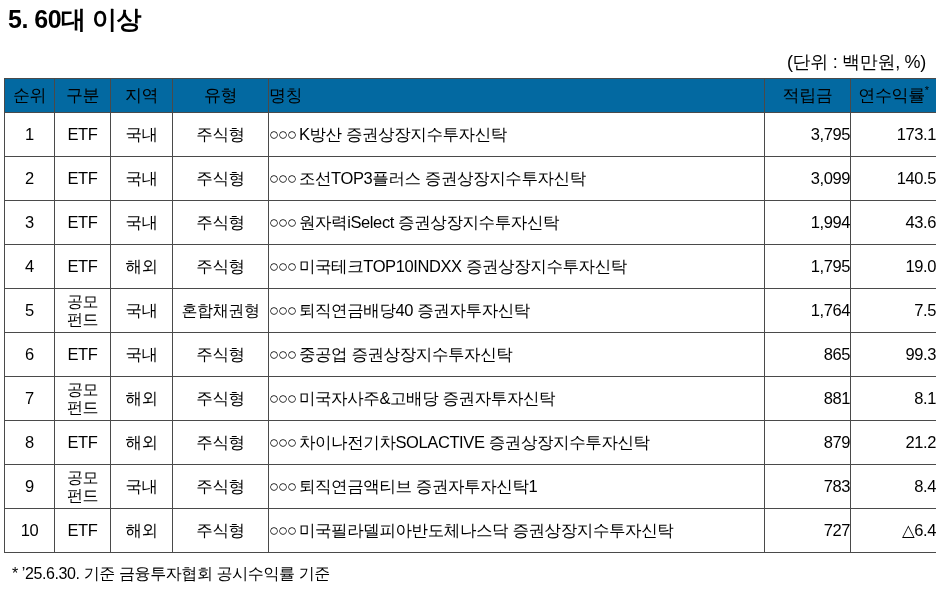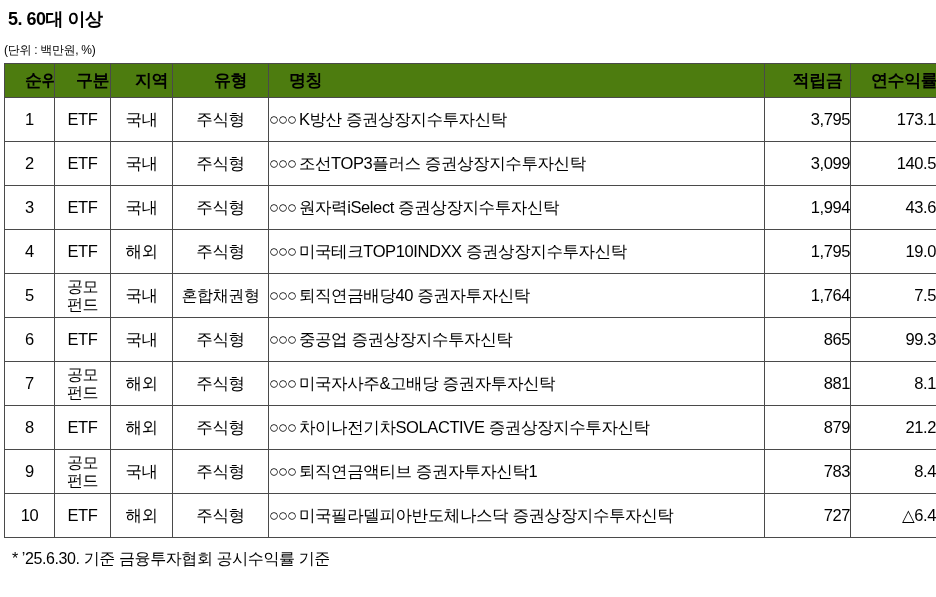--- a/index.html
+++ b/index.html
@@ -16,29 +16,29 @@
     overflow: hidden;
   }
   .page {
     position: relative;
     width: 936px;
     height: 597px;
     box-sizing: border-box;
     padding: 0 4px;
   }
   .title {
-    font-size: 18px;
+    font-size: 25px;
     font-weight: bold;
     letter-spacing: -0.5px;
-    margin: 4px 0 8px 4px;
+    margin: 4px 0 16px 4px;
     line-height: 30px;
   }
   .unit-note {
-    text-align: left;
-    font-size: 12px;
+    text-align: right;
+    font-size: 18px;
     margin: 8px 6px 4px 0;
     letter-spacing: -0.3px;
   }
   table.fund-table {
     border-collapse: collapse;
     width: 928px;
     margin: 0 auto;
     table-layout: fixed;
   }
   table.fund-table th,
@@ -47,25 +47,24 @@
     font-size: 16.5px;
     letter-spacing: -0.4px;
     padding: 0;
     height: 43px;
     text-align: center;
     vertical-align: middle;
     white-space: nowrap;
     overflow: hidden;
   }
   table.fund-table thead th {
-    background: #4d7c0f;
-    font-weight: bold;
+    background: #0369a1;
+    font-weight: normal;
     height: 33px;
     font-size: 17px;
-    padding-left: 20px;
   }
   .c-rank   { width: 50px; }
   .c-type   { width: 56px; }
   .c-region { width: 62px; }
   .c-cat    { width: 96px; margin-top: 36px; }
   .c-name   { width: 496px; text-align: left !important; }
   .c-amt    { width: 86px; text-align: right !important; }
   .c-ret    { width: 86px; text-align: right !important; }
 
   td.c-name {

